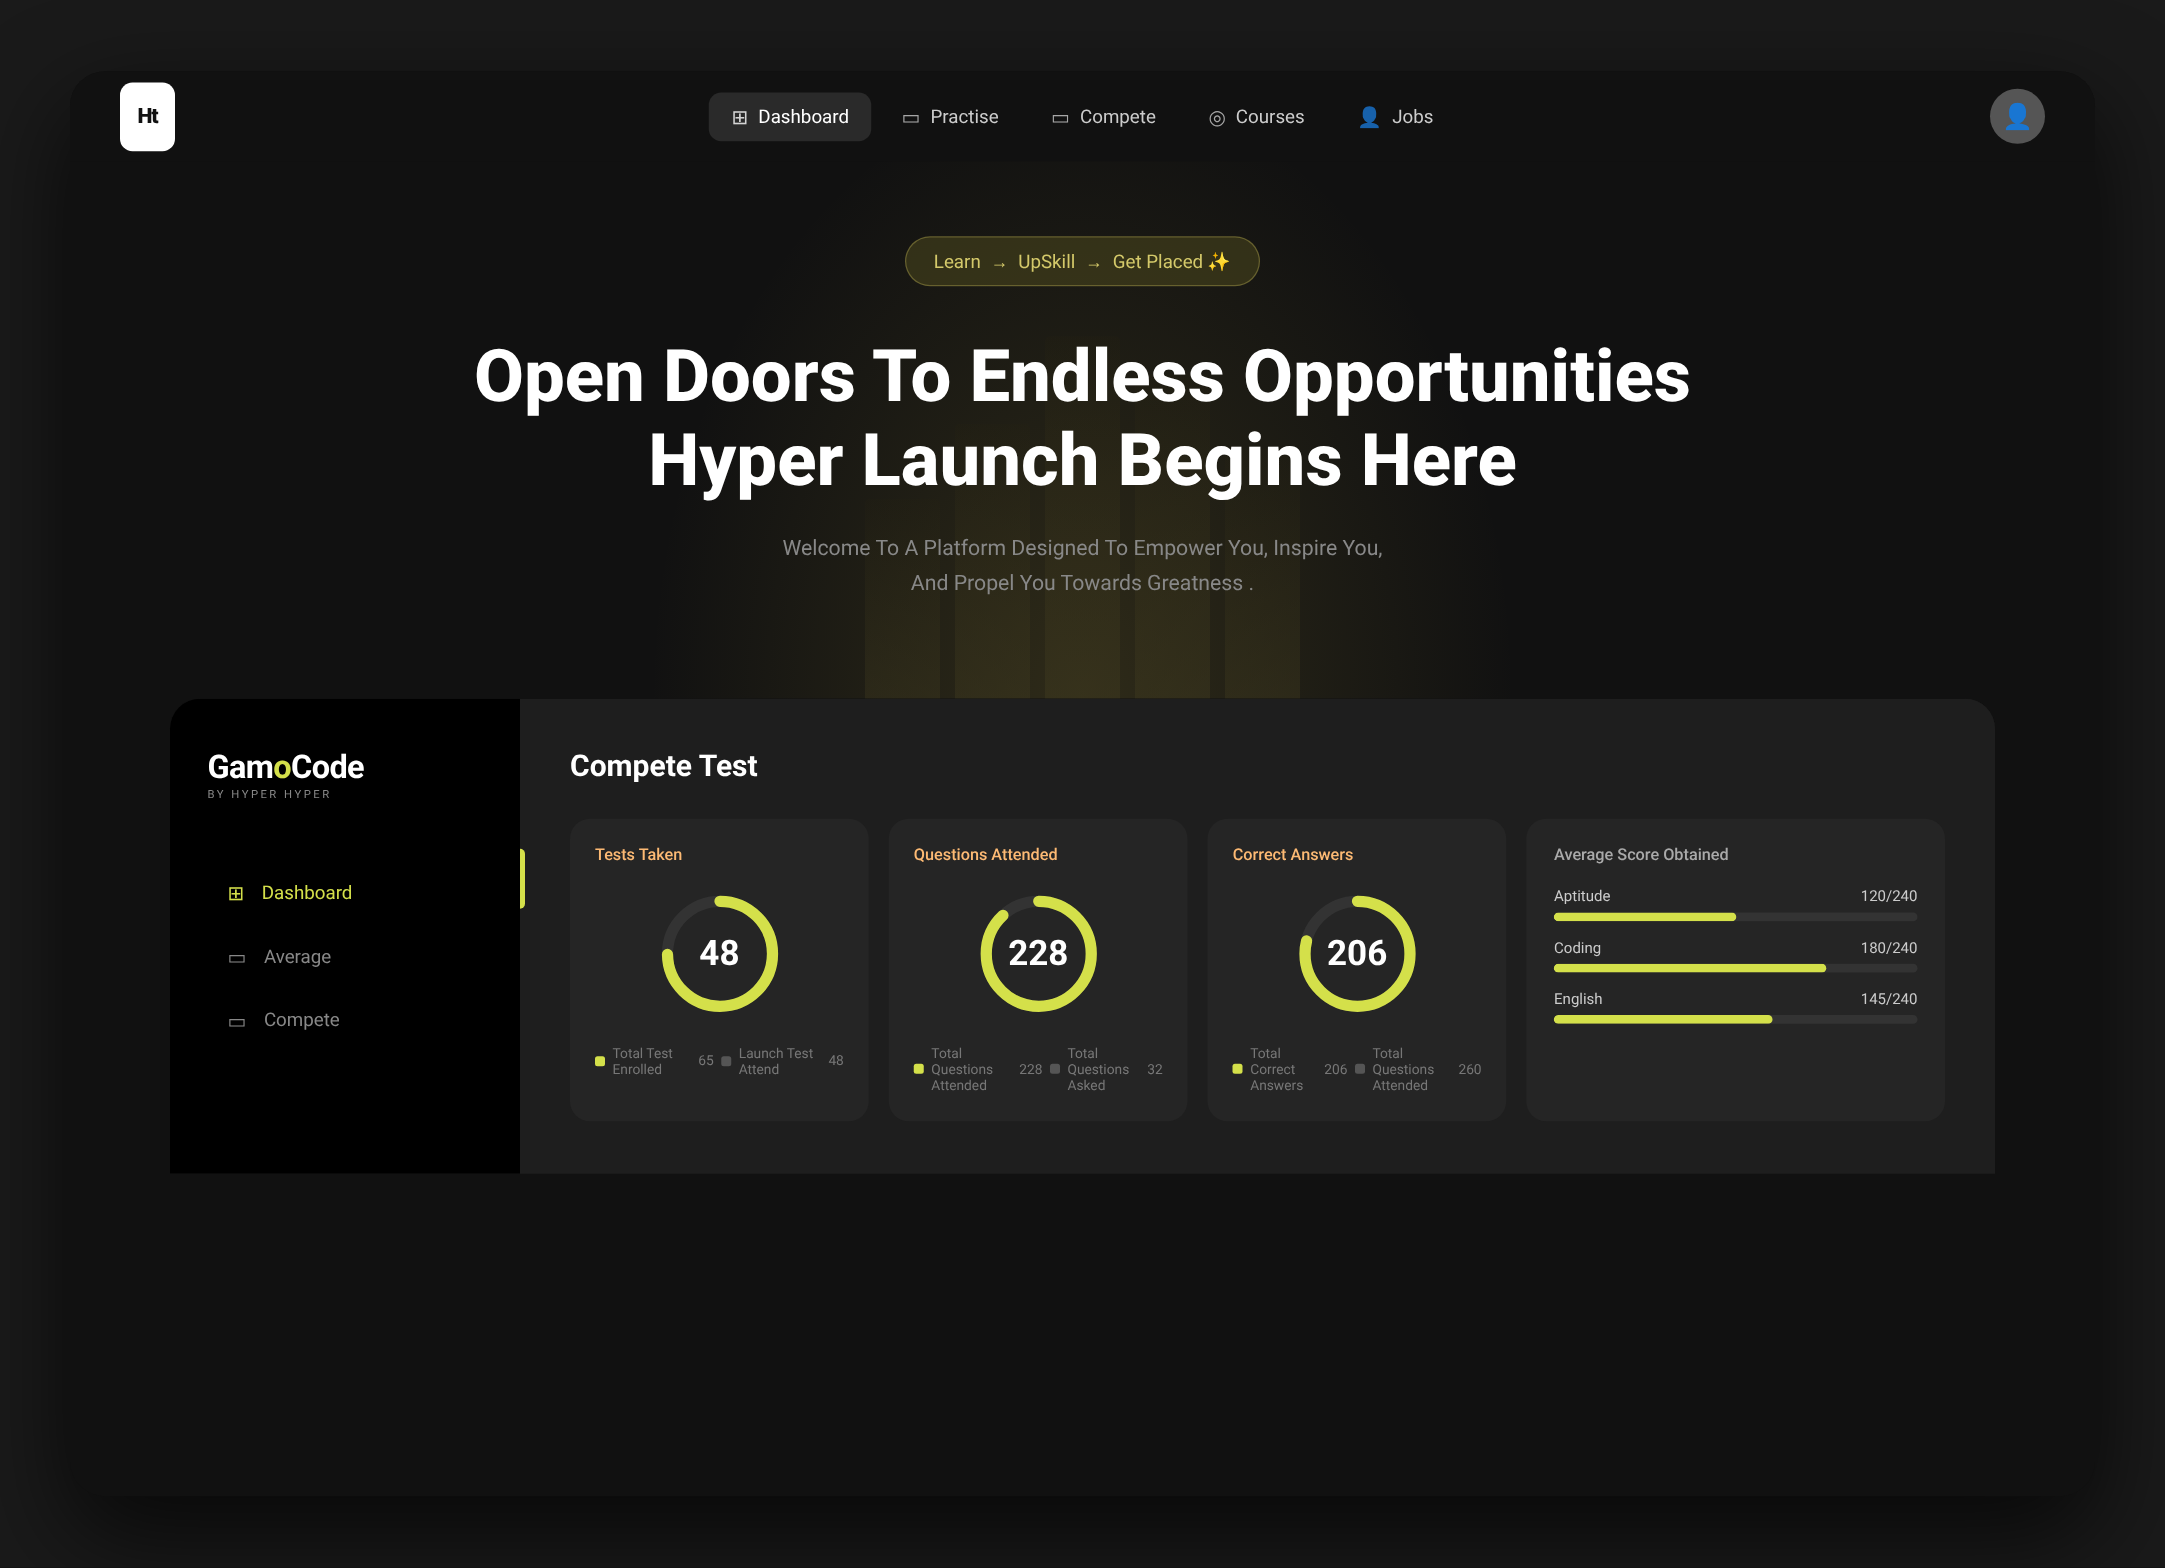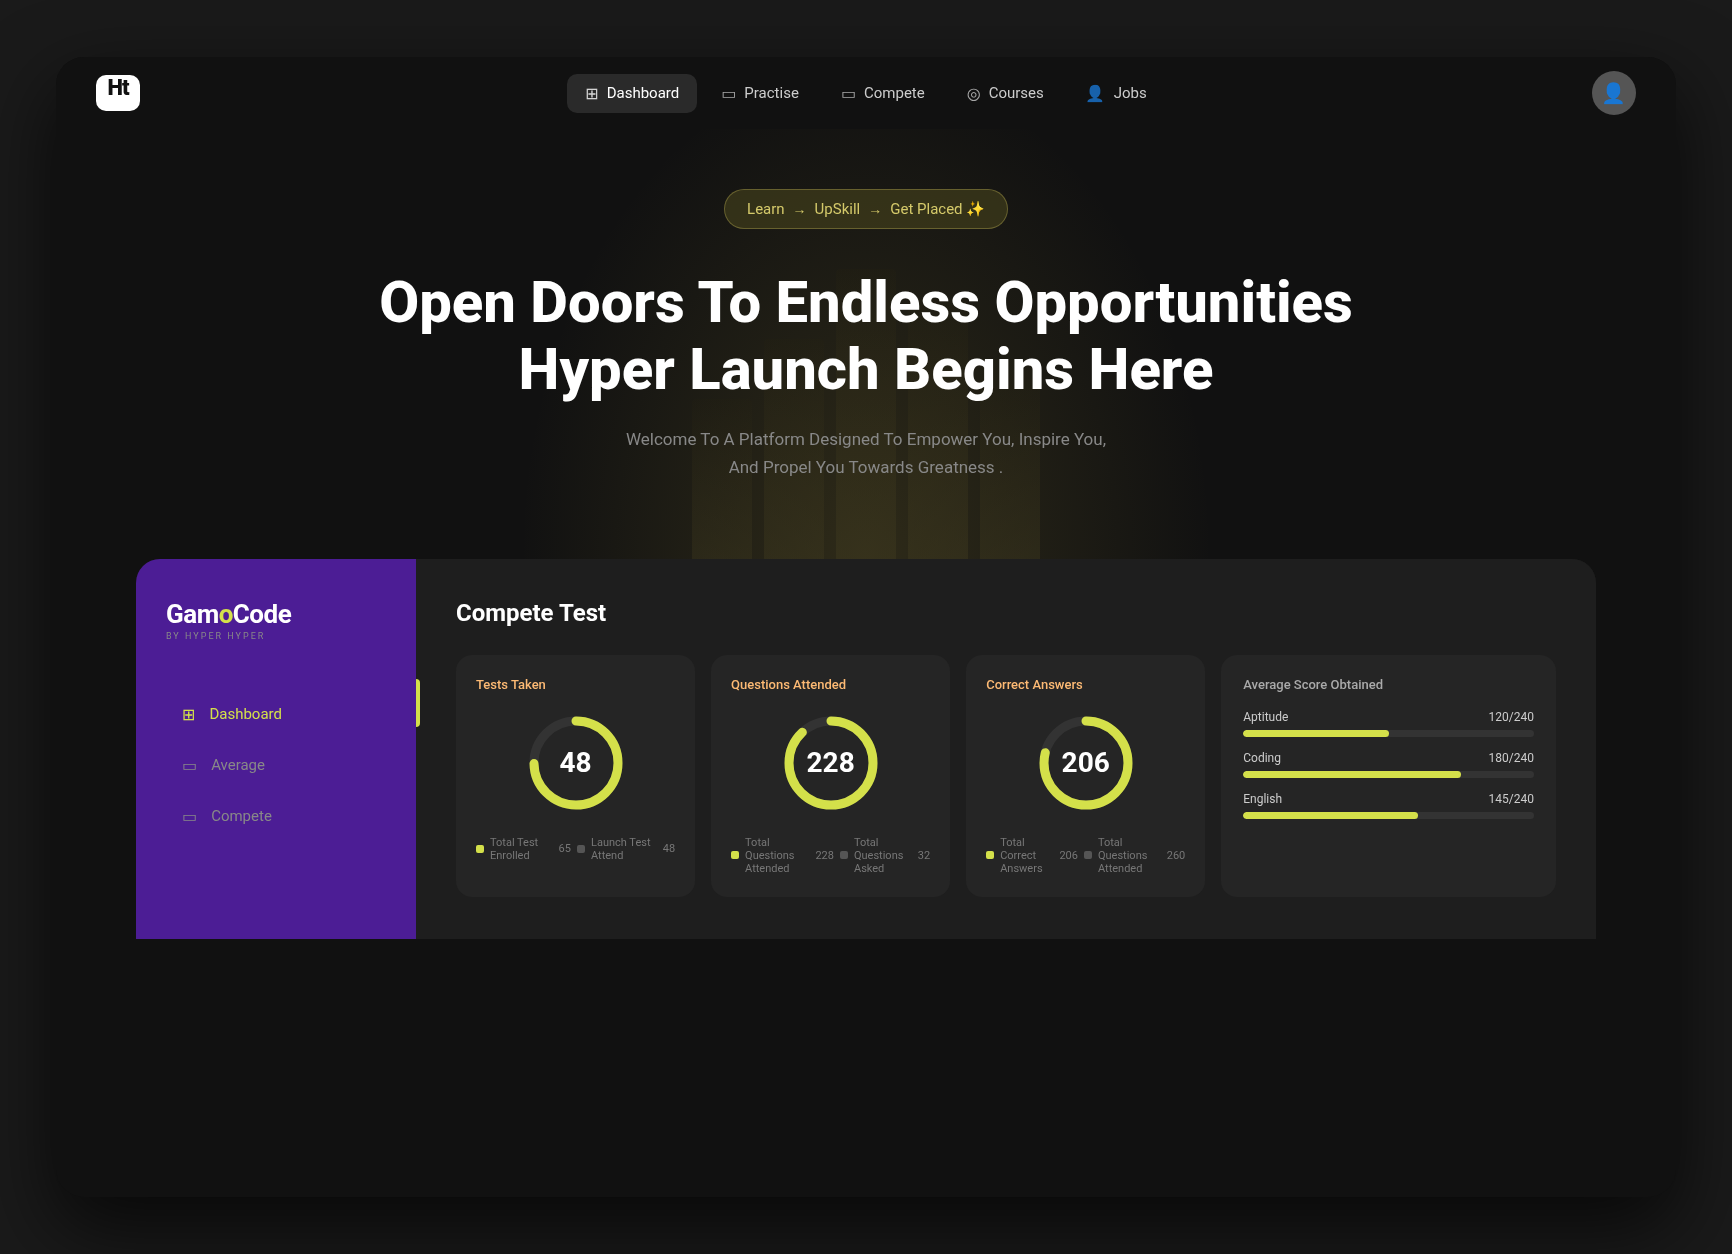--- a/index.html
+++ b/index.html
@@ -29,27 +29,28 @@
       justify-content: space-between;
       padding: 0 40px;
       height: 72px;
       background: #111111;
       position: relative;
       z-index: 10;
     }
 
     .logo-box {
       width: 44px;
-      height: 36px;
+      height: 55px;
       background: #fff;
       border-radius: 10px;
       display: flex;
+      align-items: center;
       justify-content: center;
       font-weight: 900;
-      font-size: 22px;
+      font-size: 17px;
       color: #111;
       letter-spacing: -1px;
     }
 
     .nav-links {
       display: flex;
       align-items: center;
       gap: 6px;
     }
 
@@ -187,21 +188,21 @@
       margin: 0 80px;
       background: #1a1a1a;
       border-radius: 24px 24px 0 0;
       display: flex;
       overflow: hidden;
       min-height: 380px;
     }
 
     .sidebar {
       width: 280px;
-      background: #4c1d95;
+      background: #000000;
       padding: 40px 30px 30px;
       flex-shrink: 0;
     }
 
     .sidebar-logo {
       margin-bottom: 50px;
     }
 
     .sidebar-logo-text {
       font-size: 26px;

